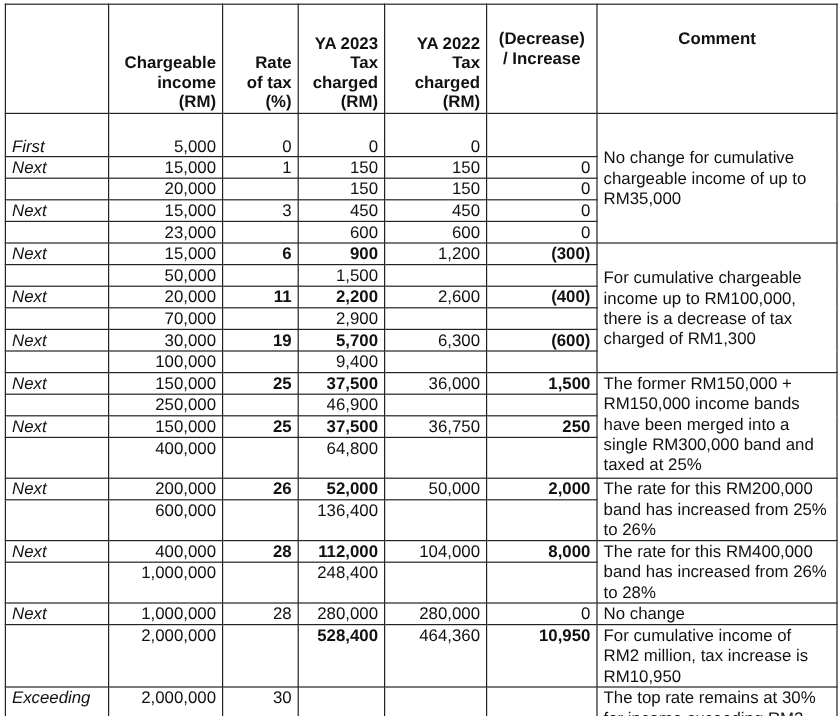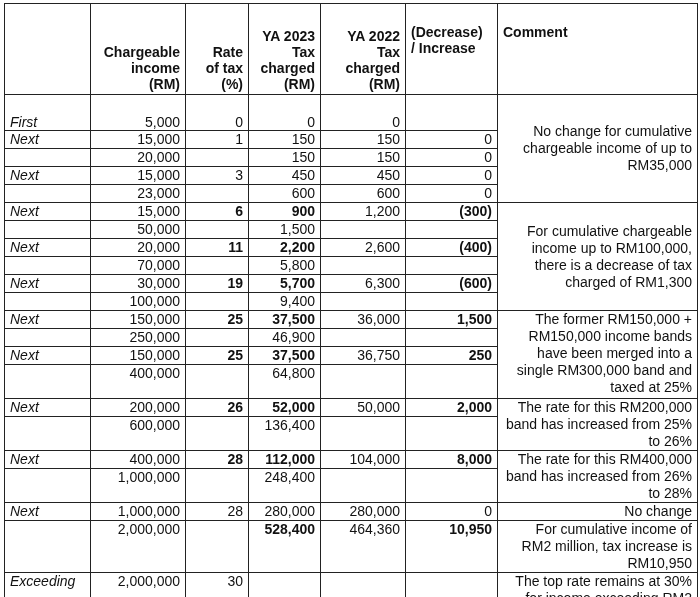--- a/index.html
+++ b/index.html
@@ -10,24 +10,24 @@
     font-size: 14px; line-height: 16px;
     table-layout: fixed;
   }
   table.tax td, table.tax th {
     border: 1.5px solid #222;
     padding: 0 5px;
     vertical-align: top;
     overflow: hidden;
   }
   table.tax th { font-weight: bold; text-align: right; vertical-align: bottom; padding-bottom: 2px; height: 68px; }
-  table.tax th.left { text-align: left; vertical-align: top; padding-top: 6px; }
+  table.tax th.left { text-align: center; vertical-align: top; padding-top: 6px; }
   .num { text-align: right; }
   .b { font-weight: bold; }
-  td.comment { text-align: right; vertical-align: top; padding-left: 6px; line-height: 17px; }
+  td.comment { text-align: left; vertical-align: top; padding-left: 6px; line-height: 17px; }
   td.comment.mid { vertical-align: middle; }
   td.lbl { text-align: left; font-style: italic; }
   tr.r { height: 18px; }
   tr.first td { vertical-align: bottom; }
 </style>
 </head>
 <body>
 
 <table class="tax">
   <colgroup>
@@ -114,21 +114,21 @@
     <td class="num">20,000</td>
     <td class="num b">11</td>
     <td class="num b">2,200</td>
     <td class="num">2,600</td>
     <td class="num b">(400)</td>
   </tr>
   <tr class="r">
     <td class="lbl"></td>
     <td class="num">70,000</td>
     <td class="num"></td>
-    <td class="num">5,800</td>
+    <td class="num">2,900</td>
     <td class="num"></td>
     <td class="num"></td>
   </tr>
   <tr class="r">
     <td class="lbl">Next</td>
     <td class="num">30,000</td>
     <td class="num b">19</td>
     <td class="num b">5,700</td>
     <td class="num">6,300</td>
     <td class="num b">(600)</td>

